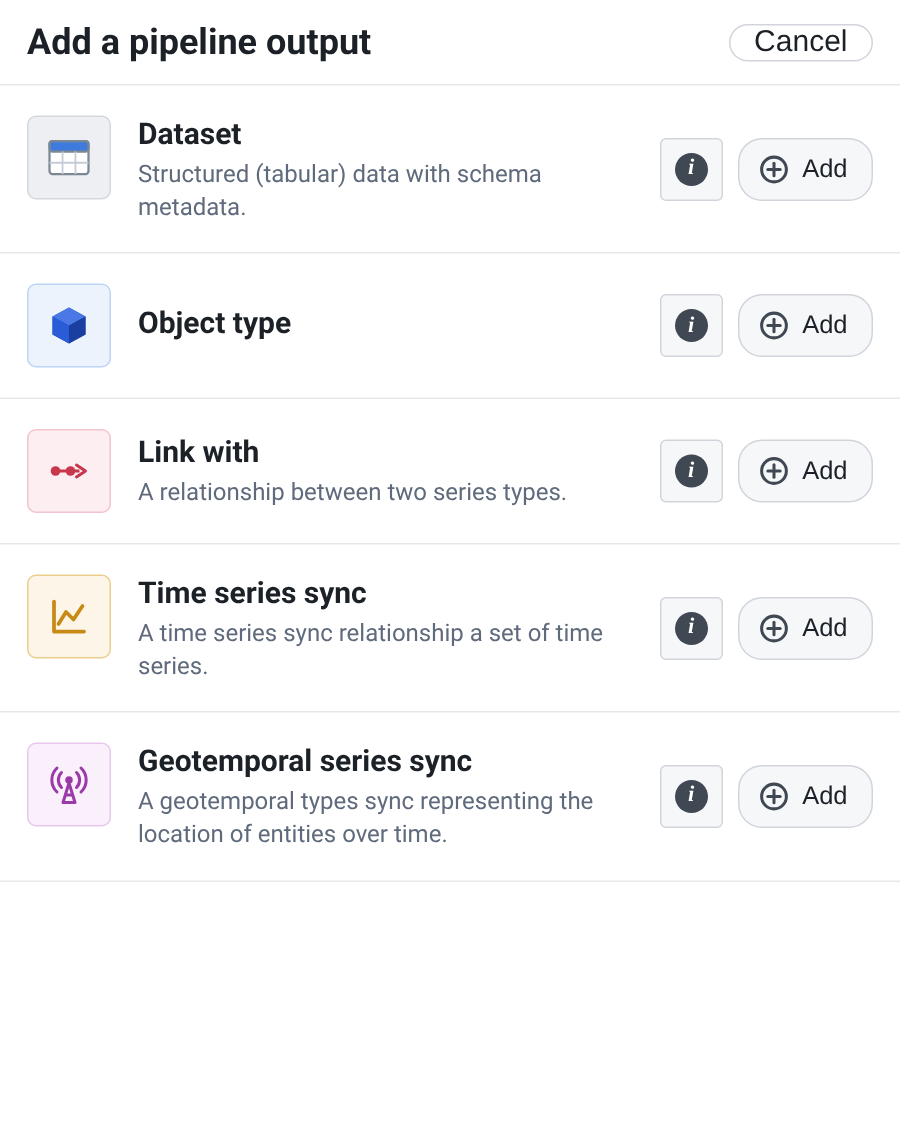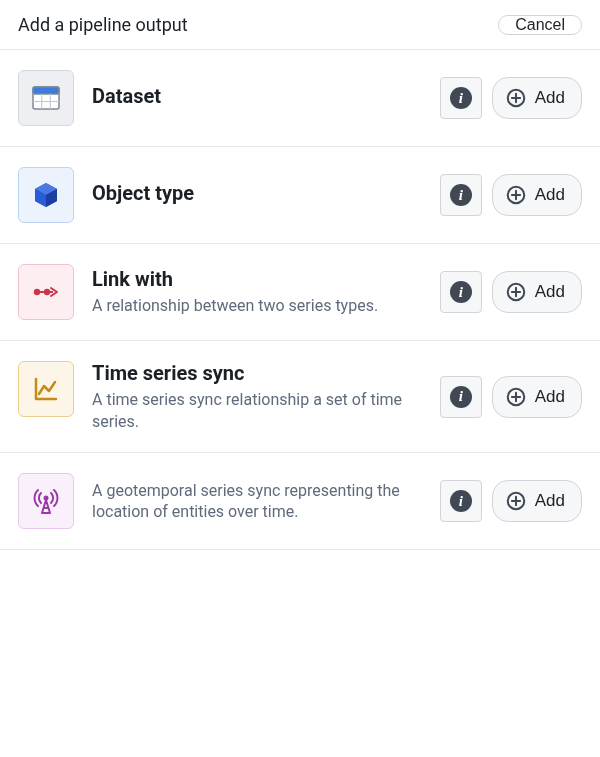--- a/index.html
+++ b/index.html
@@ -10,30 +10,30 @@
       color: #1c2127;
     }
     .header {
       display: flex;
       justify-content: space-between;
       align-items: center;
       padding: 14px 18px;
       border-bottom: 1px solid #e5e7eb;
     }
     .header-title {
-      font-size: 18px;
-      font-weight: 400;
+      font-size: 24px;
+      font-weight: 700;
       color: #1c2127;
     }
     .cancel-btn {
       background: #fff;
       border: 1px solid #d1d5db;
       border-radius: 16px;
       padding: 0 16px;
-      font-size: 16px;
+      font-size: 20px;
       color: #1c2127;
       cursor: pointer;
     }
     .item {
       display: flex;
       align-items: center;
       padding: 20px 18px;
       border-bottom: 1px solid #e5e7eb;
       gap: 18px;
     }
@@ -131,20 +131,21 @@
     <svg width="34" height="34" viewBox="0 0 34 34">
       <rect x="4" y="6" width="26" height="22" rx="2" fill="#fff" stroke="#7d8895" stroke-width="1.5"></rect>
       <rect x="4" y="6" width="26" height="7" rx="2" fill="#3e7bdc" stroke="#7d8895" stroke-width="1.5"></rect>
       <line x1="12.7" y1="13" x2="12.7" y2="28" stroke="#c5ccd6" stroke-width="1.2"></line>
       <line x1="21.3" y1="13" x2="21.3" y2="28" stroke="#c5ccd6" stroke-width="1.2"></line>
       <line x1="4" y1="20.5" x2="30" y2="20.5" stroke="#c5ccd6" stroke-width="1.2"></line>
     </svg>
   </div>
   <div class="text-block">
     <div class="item-title">Dataset</div>
+    <div class="item-desc">Structured (tabular) data with schema metadata.</div>
   </div>
   <div class="actions">
     <button class="info-btn">
       <span class="info-circle">i</span>
     </button>
     <button class="add-btn">
       <svg class="plus-circle" viewBox="0 0 24 24">
         <circle cx="12" cy="12" r="9" fill="none" stroke="#404854" stroke-width="2.2"></circle>
         <line x1="12" y1="7.5" x2="12" y2="16.5" stroke="#404854" stroke-width="2.2" stroke-linecap="round"></line>
         <line x1="7.5" y1="12" x2="16.5" y2="12" stroke="#404854" stroke-width="2.2" stroke-linecap="round"></line>
@@ -241,21 +242,22 @@
       <circle cx="17" cy="14" r="2.5" fill="#9a3aa8"></circle>
       <path d="M12 9 A7 7 0 0 0 12 19" fill="none" stroke="#9a3aa8" stroke-width="2" stroke-linecap="round"></path>
       <path d="M22 9 A7 7 0 0 1 22 19" fill="none" stroke="#9a3aa8" stroke-width="2" stroke-linecap="round"></path>
       <path d="M9 6 A11 11 0 0 0 9 22" fill="none" stroke="#9a3aa8" stroke-width="2" stroke-linecap="round"></path>
       <path d="M25 6 A11 11 0 0 1 25 22" fill="none" stroke="#9a3aa8" stroke-width="2" stroke-linecap="round"></path>
       <path d="M17 16 L13 29 L21 29 Z" fill="none" stroke="#9a3aa8" stroke-width="2" stroke-linejoin="round"></path>
       <line x1="14.5" y1="24" x2="19.5" y2="24" stroke="#9a3aa8" stroke-width="2"></line>
     </svg>
   </div>
   <div class="text-block">
-    <div class="item-desc">A geotemporal series sync representing the location of entities over time.</div>
+    <div class="item-title">Geotemporal series sync</div>
+    <div class="item-desc">A geotemporal types sync representing the location of entities over time.</div>
   </div>
   <div class="actions">
     <button class="info-btn">
       <span class="info-circle">i</span>
     </button>
     <button class="add-btn">
       <svg class="plus-circle" viewBox="0 0 24 24">
         <circle cx="12" cy="12" r="9" fill="none" stroke="#404854" stroke-width="2.2"></circle>
         <line x1="12" y1="7.5" x2="12" y2="16.5" stroke="#404854" stroke-width="2.2" stroke-linecap="round"></line>
         <line x1="7.5" y1="12" x2="16.5" y2="12" stroke="#404854" stroke-width="2.2" stroke-linecap="round"></line>

